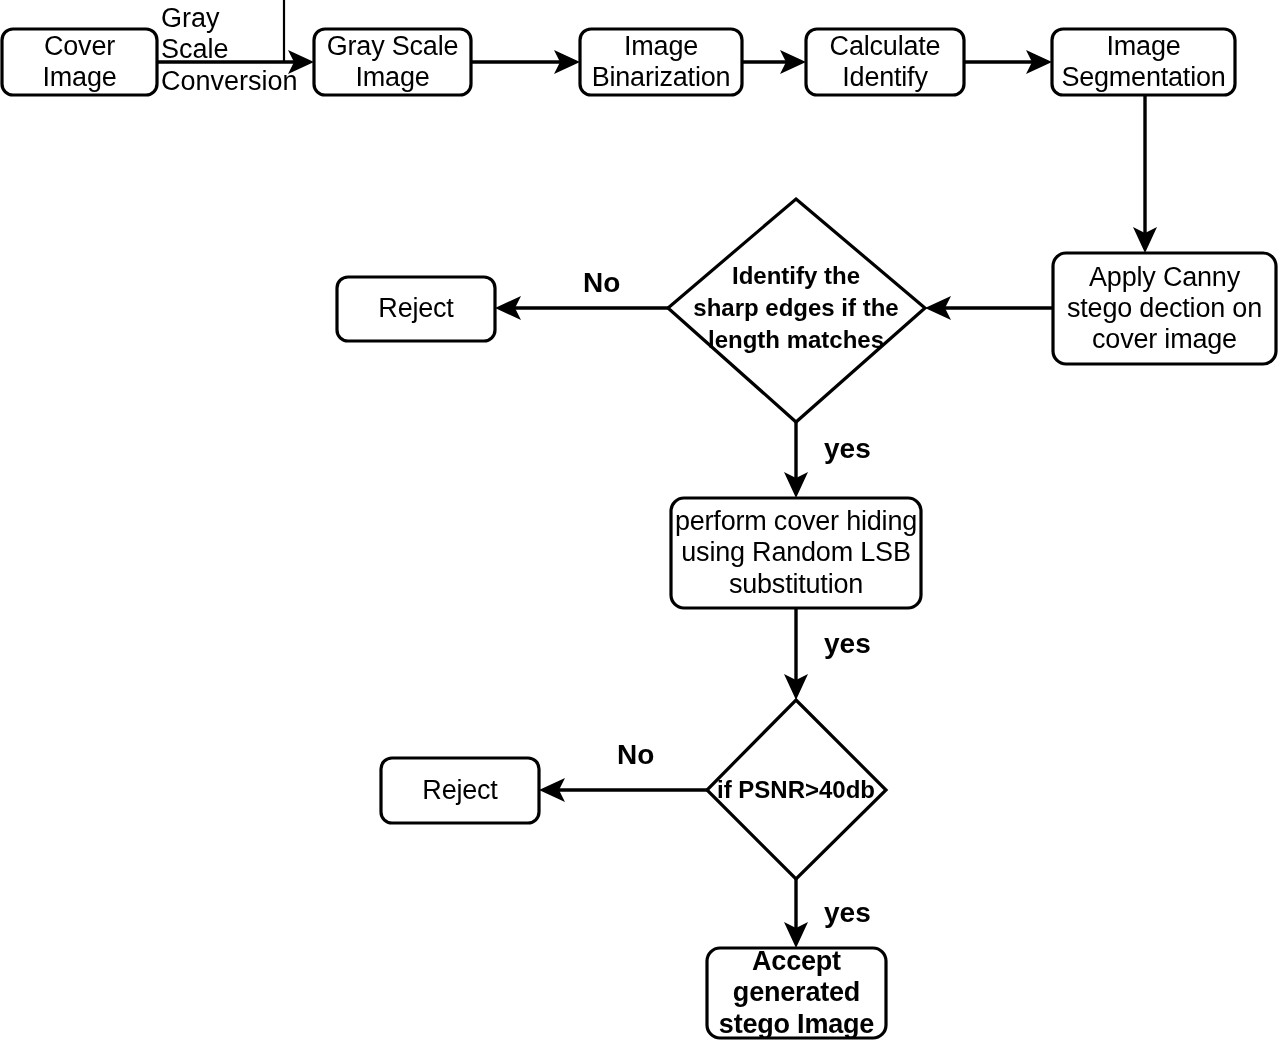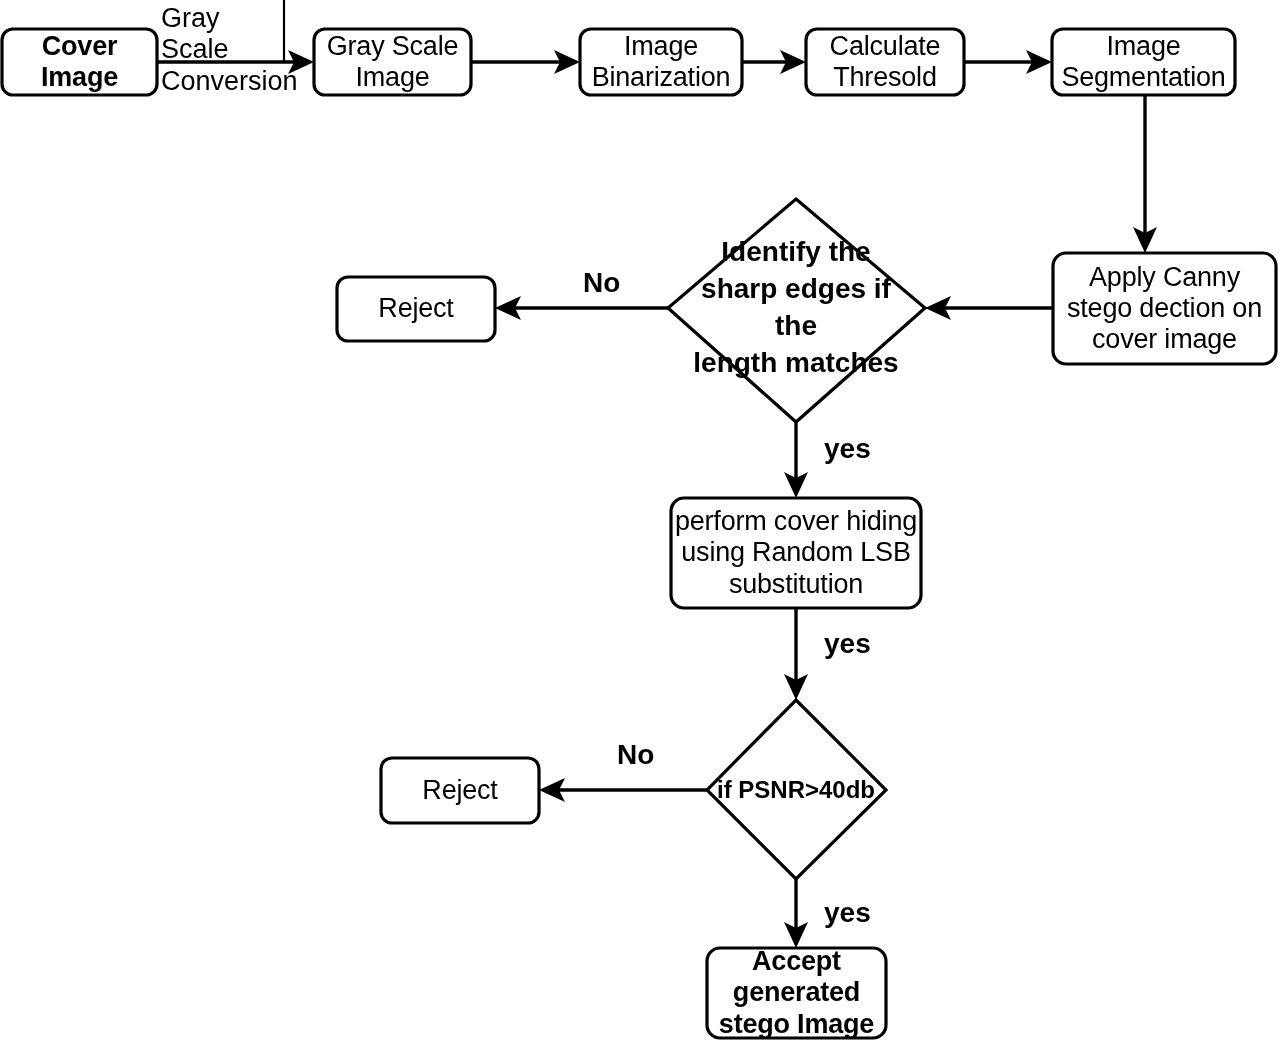--- a/index.html
+++ b/index.html
@@ -91,21 +91,21 @@
   }
   .diamond-label {
     position: absolute;
     display: flex;
     align-items: center;
     justify-content: center;
     text-align: center;
     color: #000000;
     font-family: "Liberation Sans", sans-serif;
     font-weight: bold;
-    font-size: 28px;
+    font-size: 24px;
     line-height: 1.32;
     white-space: pre-line;
     pointer-events: none;
   }
 </style>
 </head>
 <body>
 
 <div id="diagram-root">
 
@@ -165,31 +165,31 @@
     <polygon class="arrowhead" points="796,700 784,674 796,680 808,674"></polygon>
 
     <line class="conn" x1="707" y1="790" x2="553" y2="790"></line>
     <polygon class="arrowhead" points="539,790 565,778 559,790 565,802"></polygon>
 
     <line class="conn" x1="796" y1="879" x2="796" y2="934"></line>
     <polygon class="arrowhead" points="796,948 784,922 796,928 808,922"></polygon>
 
   </svg>
 
-  <div class="node-label" style="left:2px; top:29px; width:155px; height:66px;font-weight:bold;">Cover
+  <div class="node-label" style="left:2px; top:29px; width:155px; height:66px;">Cover
 Image</div>
 
   <div class="node-label" style="left:314px; top:29px; width:157px; height:66px;">Gray Scale
 Image</div>
 
   <div class="node-label" style="left:580px; top:29px; width:162px; height:66px;">Image
 Binarization</div>
 
   <div class="node-label" style="left:806px; top:29px; width:158px; height:66px;">Calculate
-Thresold</div>
+Identify</div>
 
   <div class="node-label" style="left:1052px; top:29px; width:183px; height:66px;">Image
 Segmentation</div>
 
   <div class="node-label" style="left:1053px; top:253px; width:223px; height:111px;">Apply Canny
 stego dection on
 cover image</div>
 
   <div class="diamond-label" style="left:682px; top:253px; width:228px; height:110px;">Identify the
 sharp edges if the

